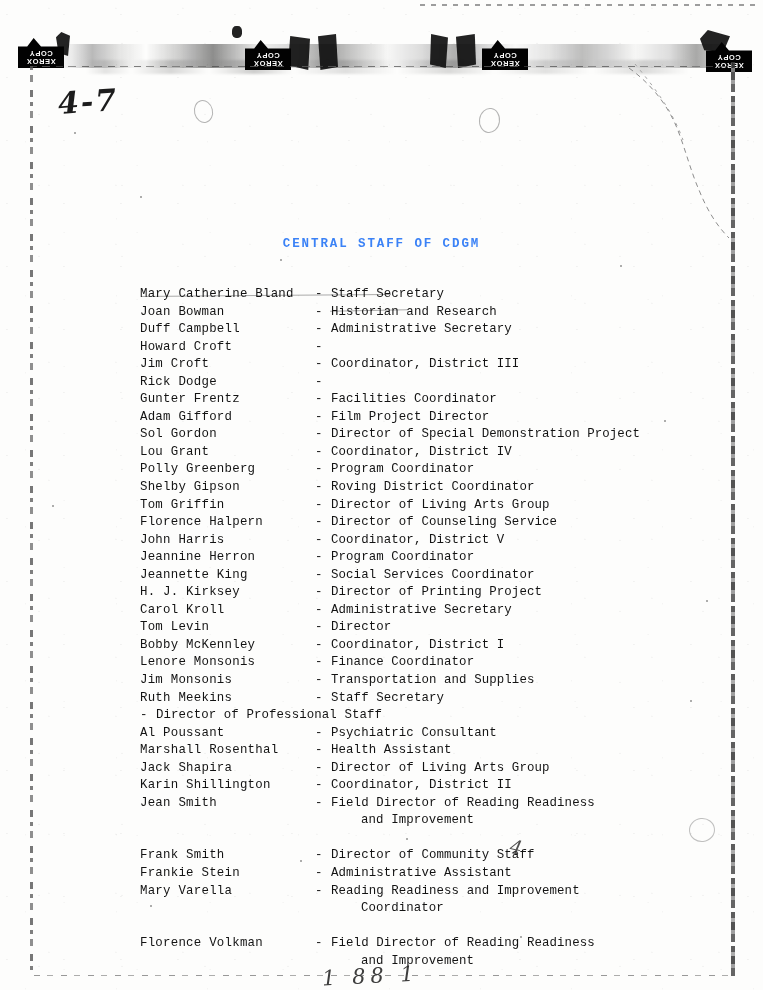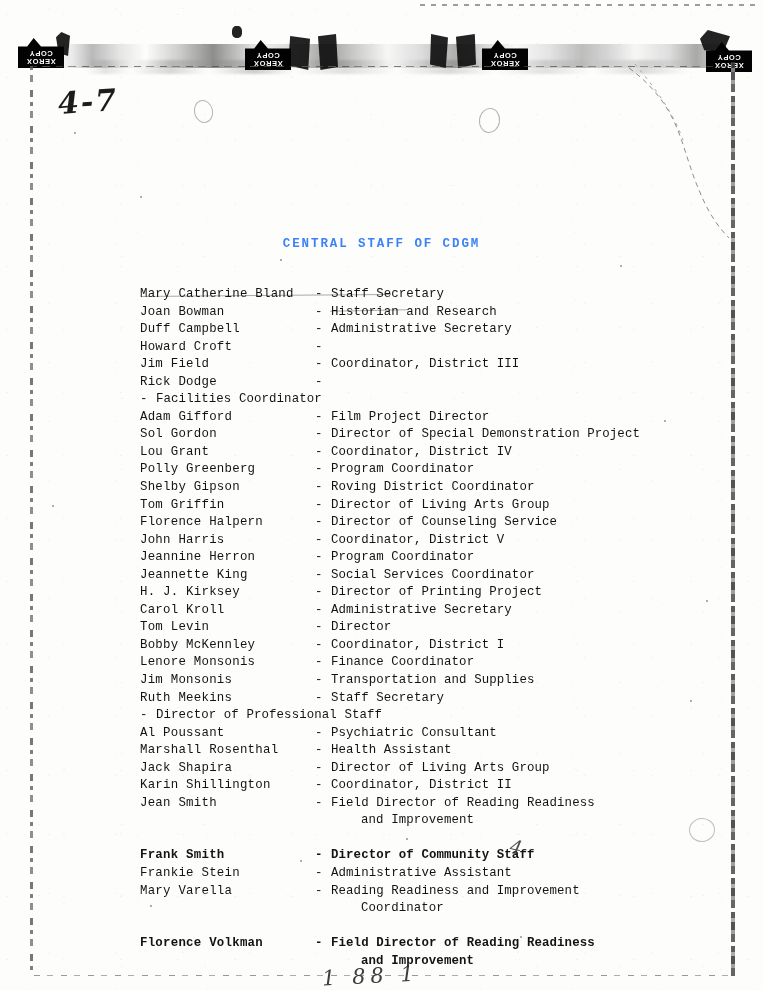--- a/index.html
+++ b/index.html
@@ -219,21 +219,21 @@
     line-height: 17.55px;
     color: #131313;
     letter-spacing: .1px;
     filter: blur(.2px);
   }
   .roster-row {
     display: flex;
     align-items: flex-start;
     white-space: pre;
   }
-  .roster-row.gap-before { margin-top: 17.5px; font-weight: bold; }
+  .roster-row.gap-before { margin-top: 17.5px; }
   .r-name {
     width: 175px;
     flex: 0 0 175px;
     letter-spacing: .25px;
   }
   .r-dash {
     width: 16px;
     flex: 0 0 16px;
   }
   .r-title {
@@ -319,23 +319,23 @@
   <div class="doc-title">CENTRAL STAFF OF CDGM</div>
 
   <div class="pencil-strike strike-1"></div>
   <div class="pencil-strike strike-2"></div>
 
   <div class="roster" id="roster">
       <div class="roster-row"><span class="r-name">Mary Catherine Bland</span><span class="r-dash">-</span><span class="r-title">Staff Secretary</span></div>
       <div class="roster-row"><span class="r-name">Joan Bowman</span><span class="r-dash">-</span><span class="r-title">Historian and Research</span></div>
       <div class="roster-row"><span class="r-name">Duff Campbell</span><span class="r-dash">-</span><span class="r-title">Administrative Secretary</span></div>
       <div class="roster-row"><span class="r-name">Howard Croft</span><span class="r-dash">-</span></div>
-      <div class="roster-row"><span class="r-name">Jim Field</span><span class="r-dash">-</span><span class="r-title">Coordinator, District III</span></div>
+      <div class="roster-row"><span class="r-name">Jim Croft</span><span class="r-dash">-</span><span class="r-title">Coordinator, District III</span></div>
       <div class="roster-row"><span class="r-name">Rick Dodge</span><span class="r-dash">-</span></div>
-      <div class="roster-row"><span class="r-dash">-</span><span class="r-title">Facilities Coordinator</span></div>
+      <div class="roster-row"><span class="r-name">Gunter Frentz</span><span class="r-dash">-</span><span class="r-title">Facilities Coordinator</span></div>
       <div class="roster-row"><span class="r-name">Adam Gifford</span><span class="r-dash">-</span><span class="r-title">Film Project Director</span></div>
       <div class="roster-row"><span class="r-name">Sol Gordon</span><span class="r-dash">-</span><span class="r-title">Director of Special Demonstration Project</span></div>
       <div class="roster-row"><span class="r-name">Lou Grant</span><span class="r-dash">-</span><span class="r-title">Coordinator, District IV</span></div>
       <div class="roster-row"><span class="r-name">Polly Greenberg</span><span class="r-dash">-</span><span class="r-title">Program Coordinator</span></div>
       <div class="roster-row"><span class="r-name">Shelby Gipson</span><span class="r-dash">-</span><span class="r-title">Roving District Coordinator</span></div>
       <div class="roster-row"><span class="r-name">Tom Griffin</span><span class="r-dash">-</span><span class="r-title">Director of Living Arts Group</span></div>
       <div class="roster-row"><span class="r-name">Florence Halpern</span><span class="r-dash">-</span><span class="r-title">Director of Counseling Service</span></div>
       <div class="roster-row"><span class="r-name">John Harris</span><span class="r-dash">-</span><span class="r-title">Coordinator, District V</span></div>
       <div class="roster-row"><span class="r-name">Jeannine Herron</span><span class="r-dash">-</span><span class="r-title">Program Coordinator</span></div>
       <div class="roster-row"><span class="r-name">Jeannette King</span><span class="r-dash">-</span><span class="r-title">Social Services Coordinator</span></div>

